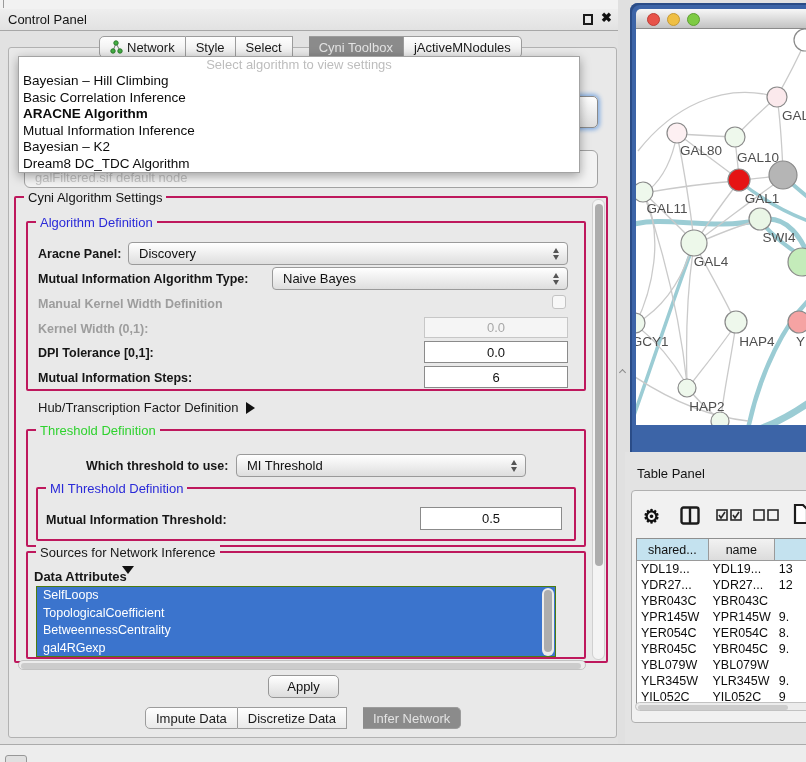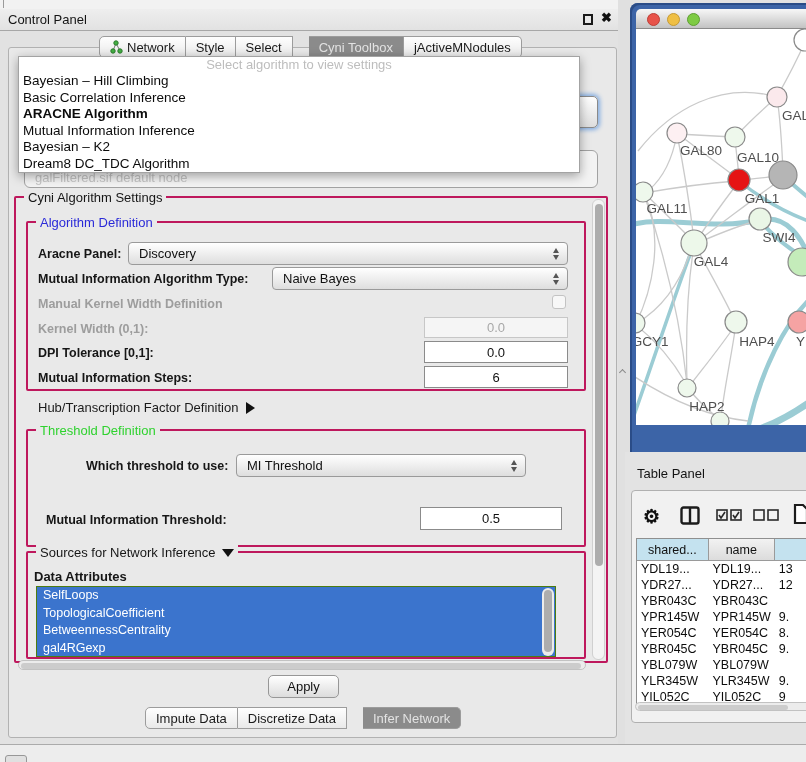--- a/index.html
+++ b/index.html
@@ -200,27 +200,30 @@
   </div>
 
   <div class="abs fieldset" style="left:26px;top:429px;width:560px;height:118px;">
     <div class="legend green">Threshold Definition</div>
   </div>
   <div class="abs lbl" style="left:86px;top:459px;">Which threshold to use:</div>
   <div class="abs combo" style="left:236px;top:454px;width:290px;height:23px;">
     <span>MI Threshold</span>
     <span class="stepper"></span>
   </div>
+  <div class="abs fieldset" style="left:36px;top:487px;width:540px;height:54px;">
+    <div class="legend blue">MI Threshold Definition</div>
+  </div>
   <div class="abs lbl" style="left:46px;top:513px;">Mutual Information Threshold:</div>
   <div class="abs tfield" style="left:420px;top:507px;width:142px;height:23px;">
     <span>0.5</span>
   </div>
 
   <div class="abs fieldset" style="left:26px;top:551px;width:560px;height:108px;">
-    <div class="legend" style="display:flex;align-items:center;gap:6px;">
+    <div class="legend" style="display:flex;align-items:center;gap:6px;flex-direction:column;">
       <span>Sources for Network Inference</span>
       <span class="tri-down"></span>
     </div>
   </div>
   <div class="abs lbl" style="left:34px;top:569px;font-size:13px;">Data Attributes</div>
   <div class="abs attr-list" style="left:36px;top:586px;width:520px;height:71px;">
     <div class="attr-item">SelfLoops</div>
     <div class="attr-item">TopologicalCoefficient</div>
     <div class="attr-item">BetweennessCentrality</div>
     <div class="attr-item">gal4RGexp</div>

